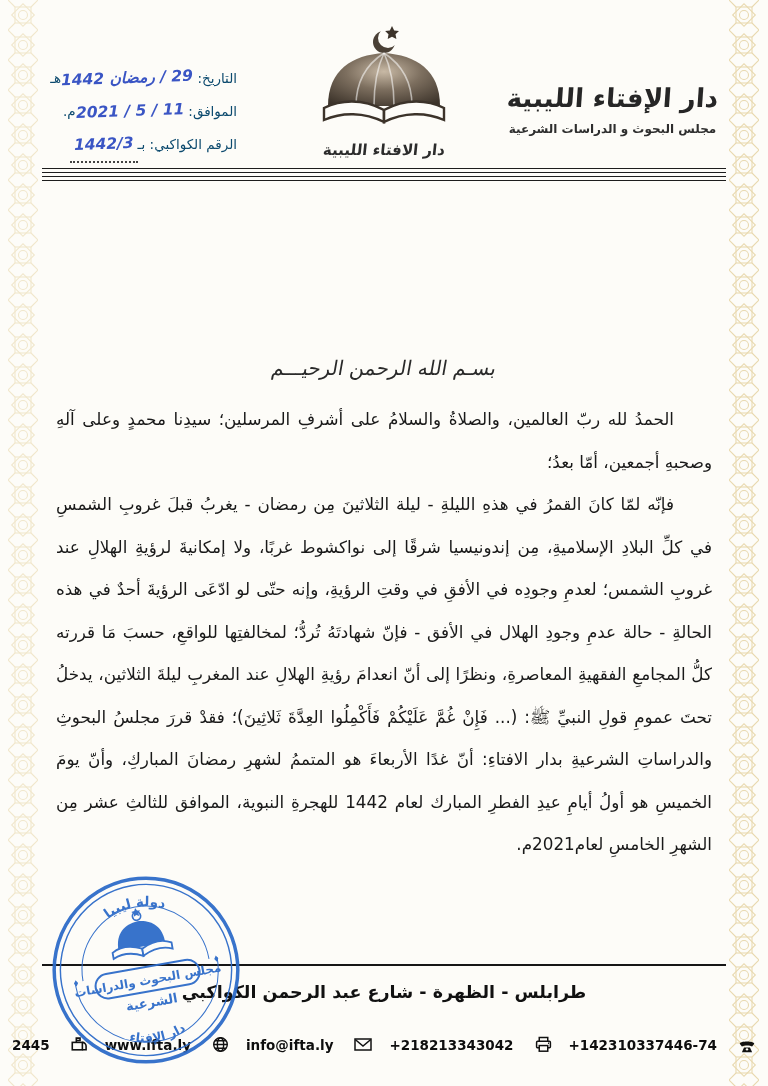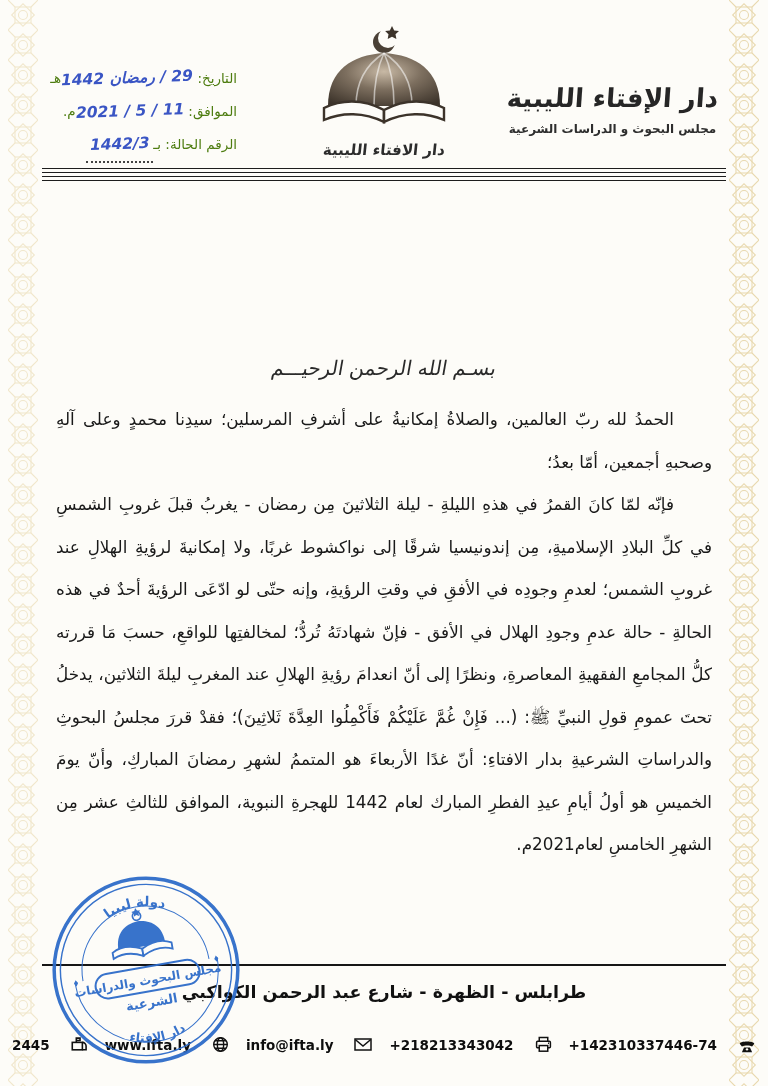--- a/index.html
+++ b/index.html
@@ -5,21 +5,21 @@
   html,body{margin:0;padding:0;background:#e9e9e9;}
   .page{position:relative;width:768px;height:1086px;margin:0 auto;background:#fdfcf8;
         font-family:"DejaVu Sans",sans-serif;color:#1c1c1c;overflow:hidden;}
   
   .strip{position:absolute;top:0;height:1086px;width:30px;}
   .strip.left{left:8px;opacity:.45;}
   .strip.right{right:9px;opacity:.75;}
   
   .meta{position:absolute;top:62px;left:42px;width:195px;direction:rtl;text-align:right;}
   .meta-row{font-size:13.5px;line-height:33px;white-space:nowrap;}
-  .m-label{color:#4d7c0f;}
+  .m-label{color:#0c4a6e;}
   .hand{display:inline-block;font-style:italic;font-weight:bold;color:#3a55c4;
         font-size:15.5px;transform:rotate(-2deg);}
   .ref-dots{display:inline-block;border-bottom:2px dotted #444;padding:0 4px;}
   
   .logo{position:absolute;top:18px;left:289px;width:190px;text-align:center;}
   .logo-caption{font-size:15px;font-weight:bold;color:#2c2c2c;transform:skewX(-6deg);margin-top:1px;}
   
   .org{position:absolute;top:82px;left:500px;width:225px;text-align:center;direction:rtl;}
   .org-name{font-size:26px;font-weight:bold;color:#262626;line-height:1.3;transform:skewX(-4deg);}
   .org-sub{font-size:12px;font-weight:bold;color:#2e2e2e;margin-top:6px;}
@@ -73,21 +73,21 @@
   <div class="meta">
     <div class="meta-row">
       <span class="m-label">التاريخ:</span>
       <span class="hand">29 / رمضان 1442</span><span class="m-label">هـ</span>
     </div>
     <div class="meta-row">
       <span class="m-label">الموافق:</span>
       <span class="hand">11 / 5 / 2021</span><span class="m-label">م.</span>
     </div>
     <div class="meta-row">
-      <span class="m-label">الرقم الحالة:</span>
+      <span class="m-label">الرقم الكواكبي:</span>
       <span class="m-label">بـ</span><span class="ref-dots"><span class="hand">1442/3</span></span>
     </div>
   </div>
 
   <div class="logo">
     <svg width="160" height="118" viewBox="0 0 160 118">
       <defs>
         <radialGradient id="domeGrad" cx="50%" cy="35%" r="75%">
           <stop offset="0%" stop-color="#c8b9a5"></stop>
           <stop offset="45%" stop-color="#7d6f5f"></stop>
@@ -130,21 +130,21 @@
     <div class="rule"></div>
     <div class="rule"></div>
   </div>
 
   <div class="title">
   </div>
 
   <div class="bismillah">بسـم الله الرحمن الرحيـــم</div>
 
   <div class="body-text">
-    <p>الحمدُ لله ربّ العالمين، والصلاةُ إمكانيةُ على أشرفِ المرسلين؛ سيدِنا محمدٍ وعلى آلهِ وصحبهِ أجمعين، أمّا بعدُ؛</p>
+    <p>الحمدُ لله ربّ العالمين، والصلاةُ والسلامُ على أشرفِ المرسلين؛ سيدِنا محمدٍ وعلى آلهِ وصحبهِ أجمعين، أمّا بعدُ؛</p>
     <p>فإنّه لمّا كانَ القمرُ في هذهِ الليلةِ - ليلة الثلاثينَ مِن رمضان - يغربُ قبلَ غروبِ الشمسِ في كلِّ البلادِ الإسلاميةِ، مِن إندونيسيا شرقًا إلى نواكشوط غربًا، ولا إمكانيةَ لرؤيةِ الهلالِ عند غروبِ الشمس؛ لعدمِ وجودِه في الأفقِ في وقتِ الرؤيةِ، وإنه حتّى لو ادّعَى الرؤيةَ أحدٌ في هذه الحالةِ - حالة عدمِ وجودِ الهلال في الأفق - فإنّ شهادتَهُ تُردُّ؛ لمخالفتِها للواقعِ، حسبَ مَا قررته كلُّ المجامعِ الفقهيةِ المعاصرةِ، ونظرًا إلى أنّ انعدامَ رؤيةِ الهلالِ عند المغربِ ليلةَ الثلاثين، يدخلُ تحتَ عمومِ قولِ النبيِّ ﷺ: (... فَإِنْ غُمَّ عَلَيْكُمْ فَأَكْمِلُوا العِدَّةَ ثَلاثِينَ)؛ فقدْ قررَ مجلسُ البحوثِ والدراساتِ الشرعيةِ بدار الافتاءِ: أنّ غدًا الأربعاءَ هو المتممُ لشهرِ رمضانَ المباركِ، وأنّ يومَ الخميسِ هو أولُ أيامِ عيدِ الفطرِ المبارك لعام 1442 للهجرةِ النبوية، الموافق للثالثِ عشر مِن الشهرِ الخامسِ لعام2021م.</p>
   </div>
 
   <div class="stamp">
     <svg width="196" height="196" viewBox="0 0 190 190">
       <g stroke="#2e6cc9" fill="none">
         <circle cx="95" cy="95" r="89" stroke-width="3.4"></circle>
         <circle cx="95" cy="95" r="83" stroke-width="1.4"></circle>
         <path id="arcTop" d="M 33,95 A 62,62 0 0 1 157,95"></path>
         <path id="arcBot" d="M 25,95 A 70,70 0 0 0 165,95"></path>

